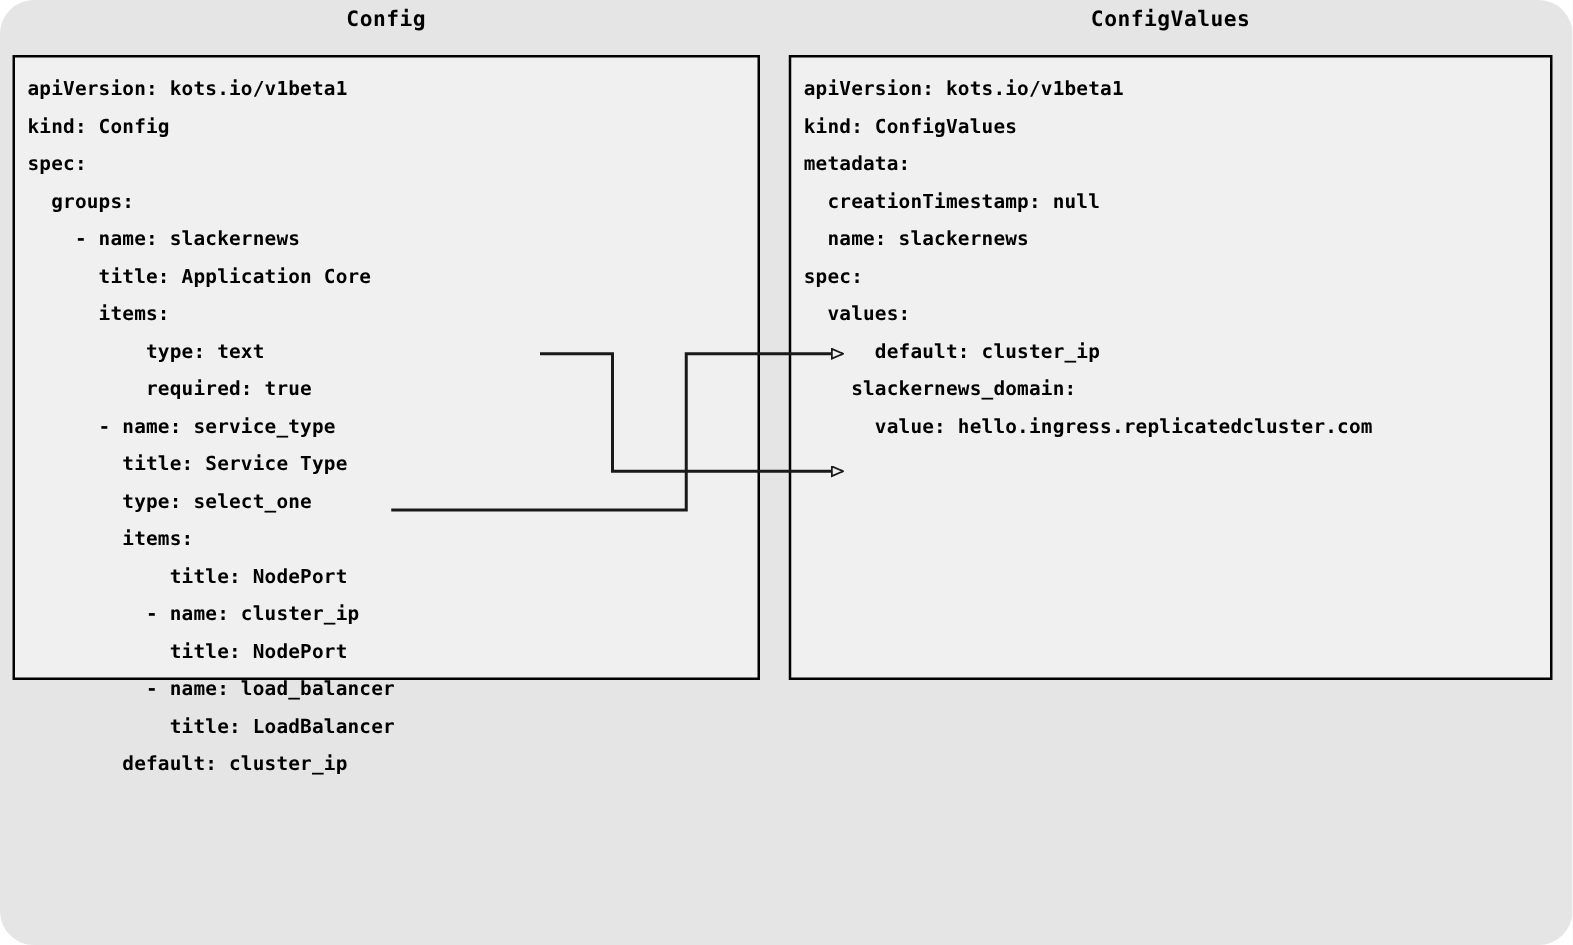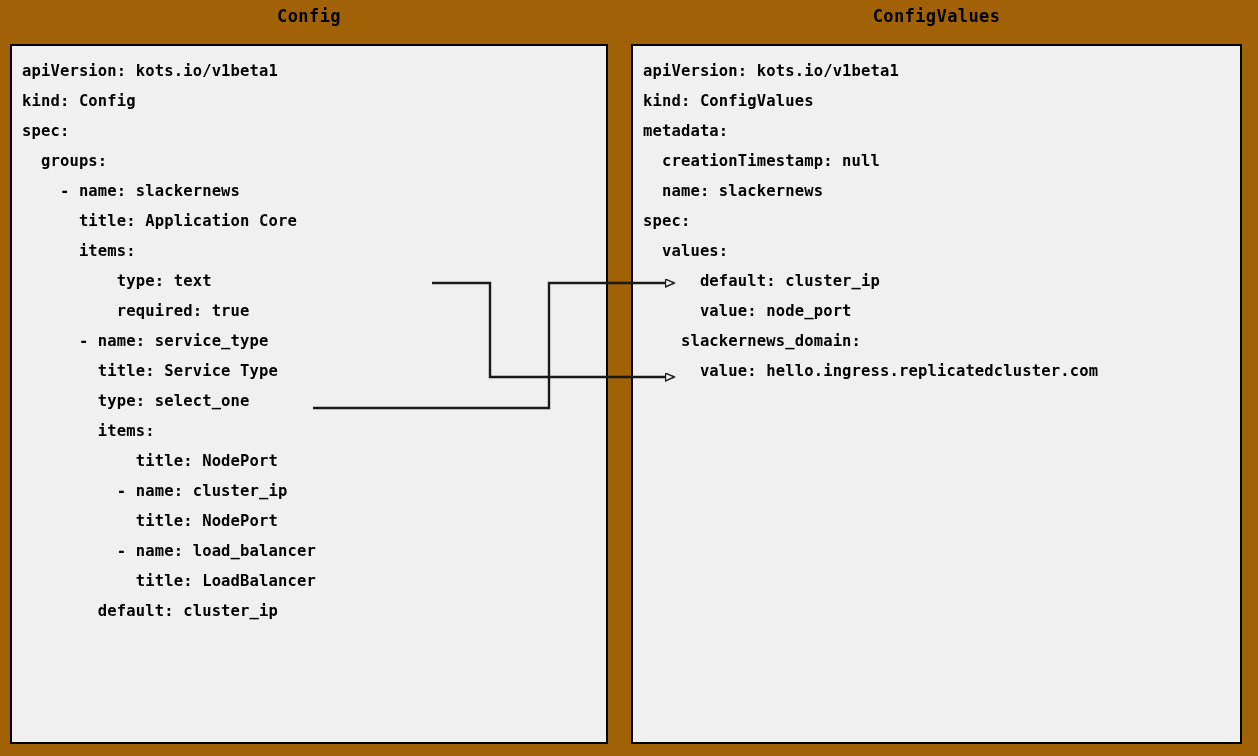--- a/index.html
+++ b/index.html
@@ -31,21 +31,21 @@
     white-space: nowrap;
     text-align: center;
   }
   #title-config  { left: 10px;  width: 598px; }
   #title-values  { left: 631px; width: 611px; }
 
   
   .panel {
     position: absolute;
     top: 44px;
-    height: 700px;
+    height: 500px;
     background: #f0f0f0;
     border: 2px solid #f97316;
     box-sizing: border-box;
   }
   #panel-config { left: 10px;  width: 598px; }
   #panel-values { left: 631px; width: 611px; }
 
   .code-block {
     position: absolute;
     top: 10px;
@@ -69,21 +69,21 @@
     left: 0;
     top: 0;
     width: 1258px;
     height: 756px;
     pointer-events: none;
   }
 </style>
 </head>
 <body>
 
-<div id="canvas" style="background: #a16207;">
+<div id="canvas" style="background: #e5e5e5; border-radius: 27px;">
 
   <div class="panel-title" id="title-config">Config</div>
 
   <div class="panel-title" id="title-values">ConfigValues</div>
 
   <div class="panel" id="panel-config" style="background: rgb(240, 240, 240); border-color: rgb(0, 0, 0);">
     <div class="code-block" id="code-config">
         <div class="code-line">apiVersion: kots.io/v1beta1</div>
         <div class="code-line">kind: Config</div>
         <div class="code-line">spec:</div>
@@ -109,21 +109,20 @@
   <div class="panel" id="panel-values" style="background: rgb(240, 240, 240); border-color: rgb(0, 0, 0);">
     <div class="code-block" id="code-values">
         <div class="code-line">apiVersion: kots.io/v1beta1</div>
         <div class="code-line">kind: ConfigValues</div>
         <div class="code-line">metadata:</div>
         <div class="code-line">  creationTimestamp: null</div>
         <div class="code-line">  name: slackernews</div>
         <div class="code-line">spec:</div>
         <div class="code-line">  values:</div>
         <div class="code-line">      default: cluster_ip</div>
-        <div class="code-line">      value: node_port</div>
         <div class="code-line">    slackernews_domain:</div>
         <div class="code-line">      value: hello.ingress.replicatedcluster.com</div>
       </div>
   </div>
 
   <svg id="connectors" viewBox="0 0 1258 756" width="1258" height="756" xmlns="http://www.w3.org/2000/svg">
     <defs>
       <marker id="openArrow" markerWidth="11" markerHeight="11" refX="9.5" refY="4.5" orient="auto" markerUnits="userSpaceOnUse">
         <path d="M1,0.6 L10,4.5 L1,8.4 Z" fill="#f0f0f0" stroke="#1a1a1a" stroke-width="1.4" stroke-linejoin="miter"></path>
       </marker>

